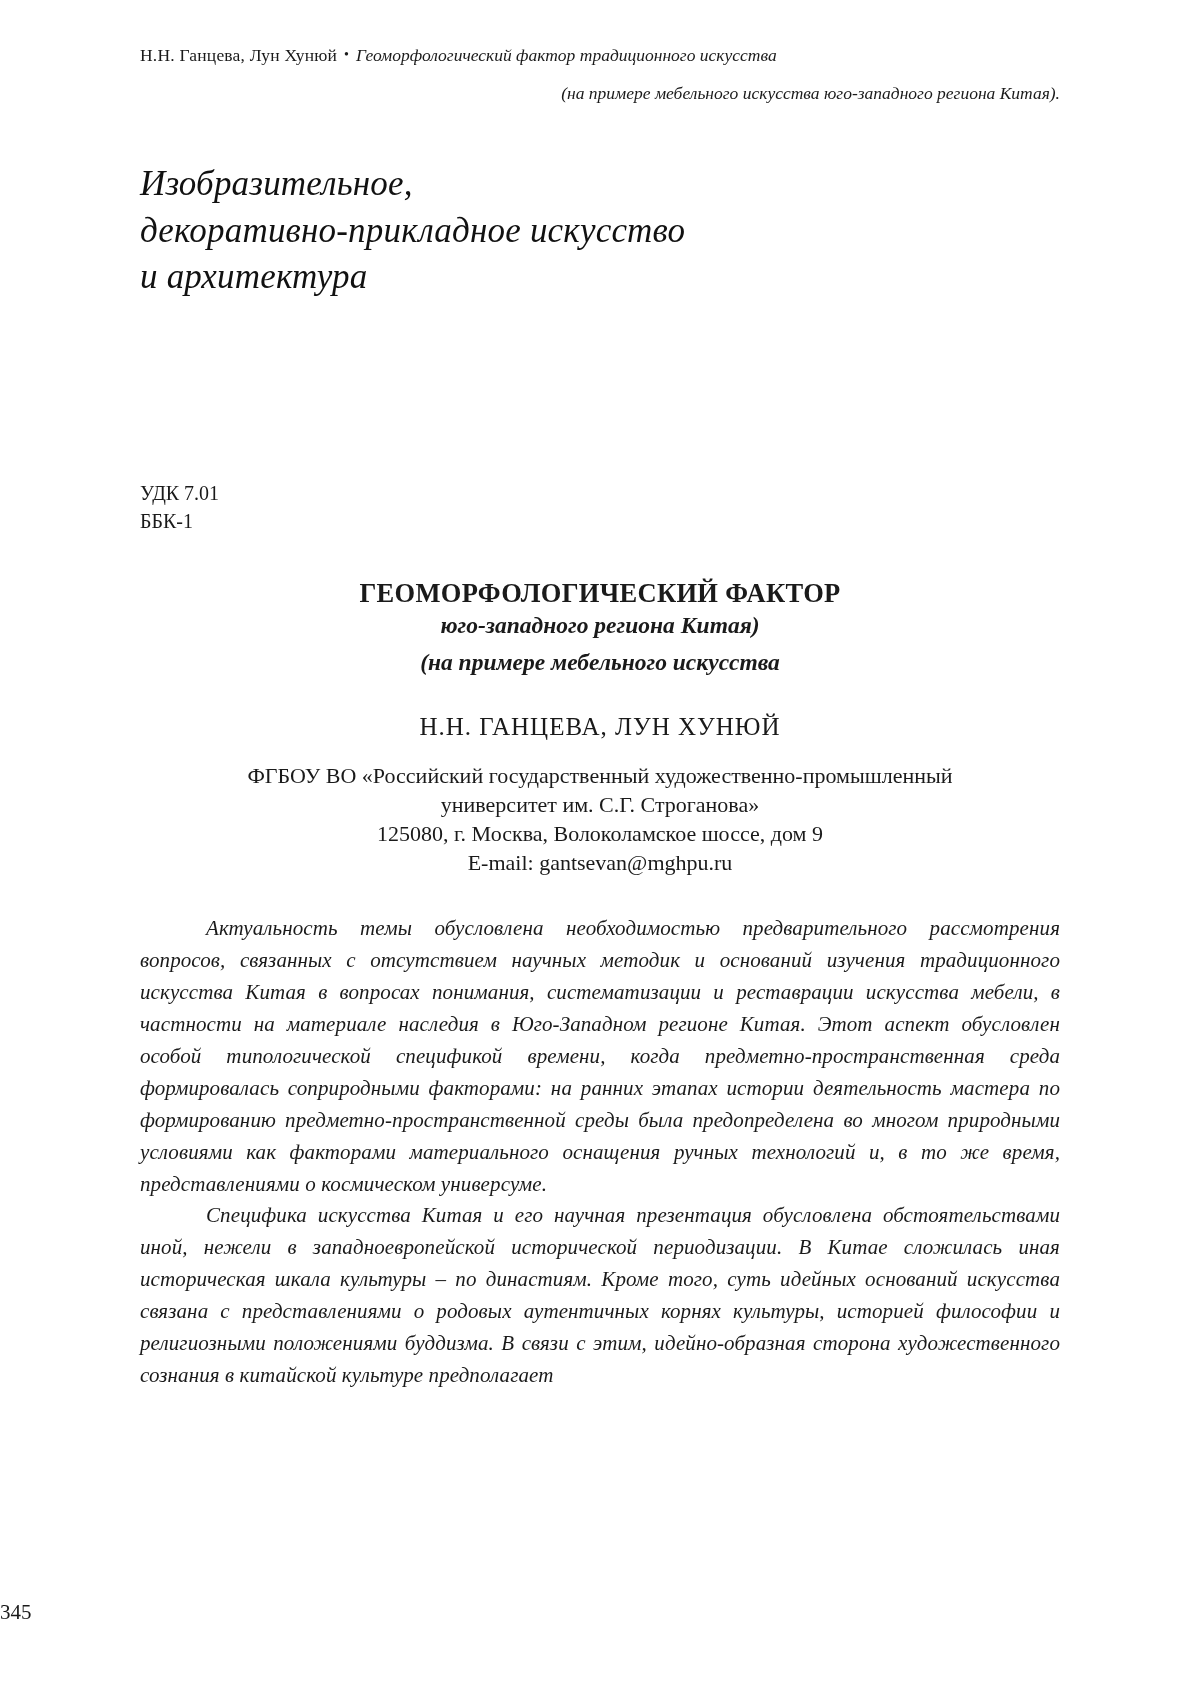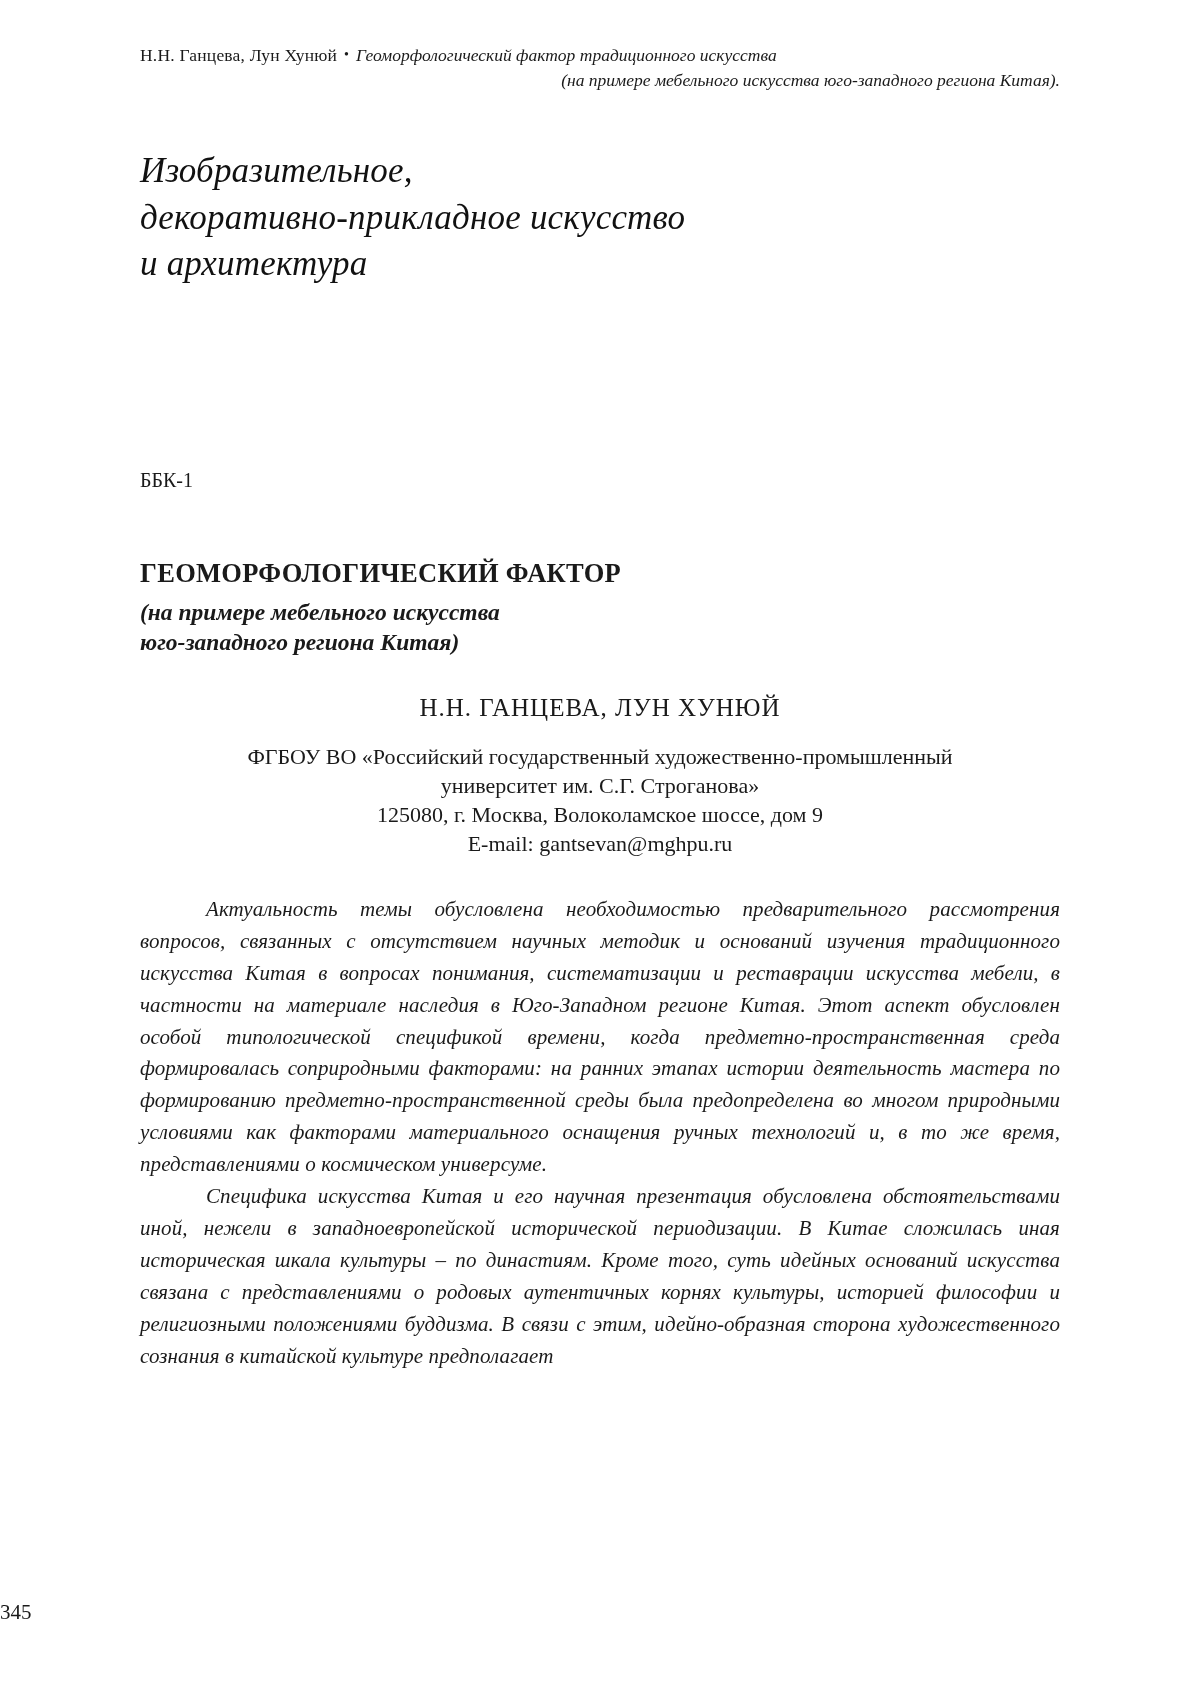--- a/index.html
+++ b/index.html
@@ -54,21 +54,21 @@
   }
   .rh-title {
     font-style: italic;
     font-size: 17.5px;
   }
   .rh-line2 {
     display: block;
     text-align: right;
     font-style: italic;
     font-size: 17.5px;
-    margin-top: 1px;
+    margin-top: 14px;
   }
 
   
   .section-heading {
     margin-top: 56px;
     font-style: italic;
     font-size: 35px;
     line-height: 1.33;
     color: #111;
     letter-spacing: 0.2px;
@@ -81,21 +81,22 @@
   .codes {
     margin-top: 178px;
     font-size: 20px;
     line-height: 1.42;
     text-align: left;
   }
   .codes span { display: block; }
 
   
   .article-title {
-    margin-top: 62px;
+    margin-top: 40px;
+    text-align: center;
     font-weight: bold;
     font-size: 26.5px;
     line-height: 1.3;
     letter-spacing: 0.3px;
   }
   .article-title .t-line { display: block; }
   .article-title .t-sub {
     display: block;
     font-style: italic;
     font-size: 23.5px;
@@ -157,27 +158,28 @@
       <span class="rh-line2">(на примере мебельного искусства юго-западного региона Китая).</span>
     </div>
 
     <div class="section-heading">
       <span>Изобразительное,</span>
       <span>декоративно-прикладное искусство</span>
       <span>и архитектура</span>
     </div>
 
     <div class="codes">
+      <span>УДК 7.01</span>
       <span>ББК-1</span>
     </div>
 
     <div class="article-title">
       <span class="t-line">ГЕОМОРФОЛОГИЧЕСКИЙ ФАКТОР</span>
+      <span class="t-sub">юго-западного региона Китая)</span>
       <span class="t-sub first">(на примере мебельного искусства</span>
-      <span class="t-sub">юго-западного региона Китая)</span>
     </div>
 
     <div class="authors">Н.Н. ГАНЦЕВА, ЛУН ХУНЮЙ</div>
 
     <div class="affiliation">
       <span>ФГБОУ ВО «Российский государственный художественно-промышленный</span>
       <span>университет им. С.Г. Строганова»</span>
       <span>125080, г. Москва, Волоколамское шоссе, дом 9</span>
       <span>E-mail: gantsevan@mghpu.ru</span>
     </div>

